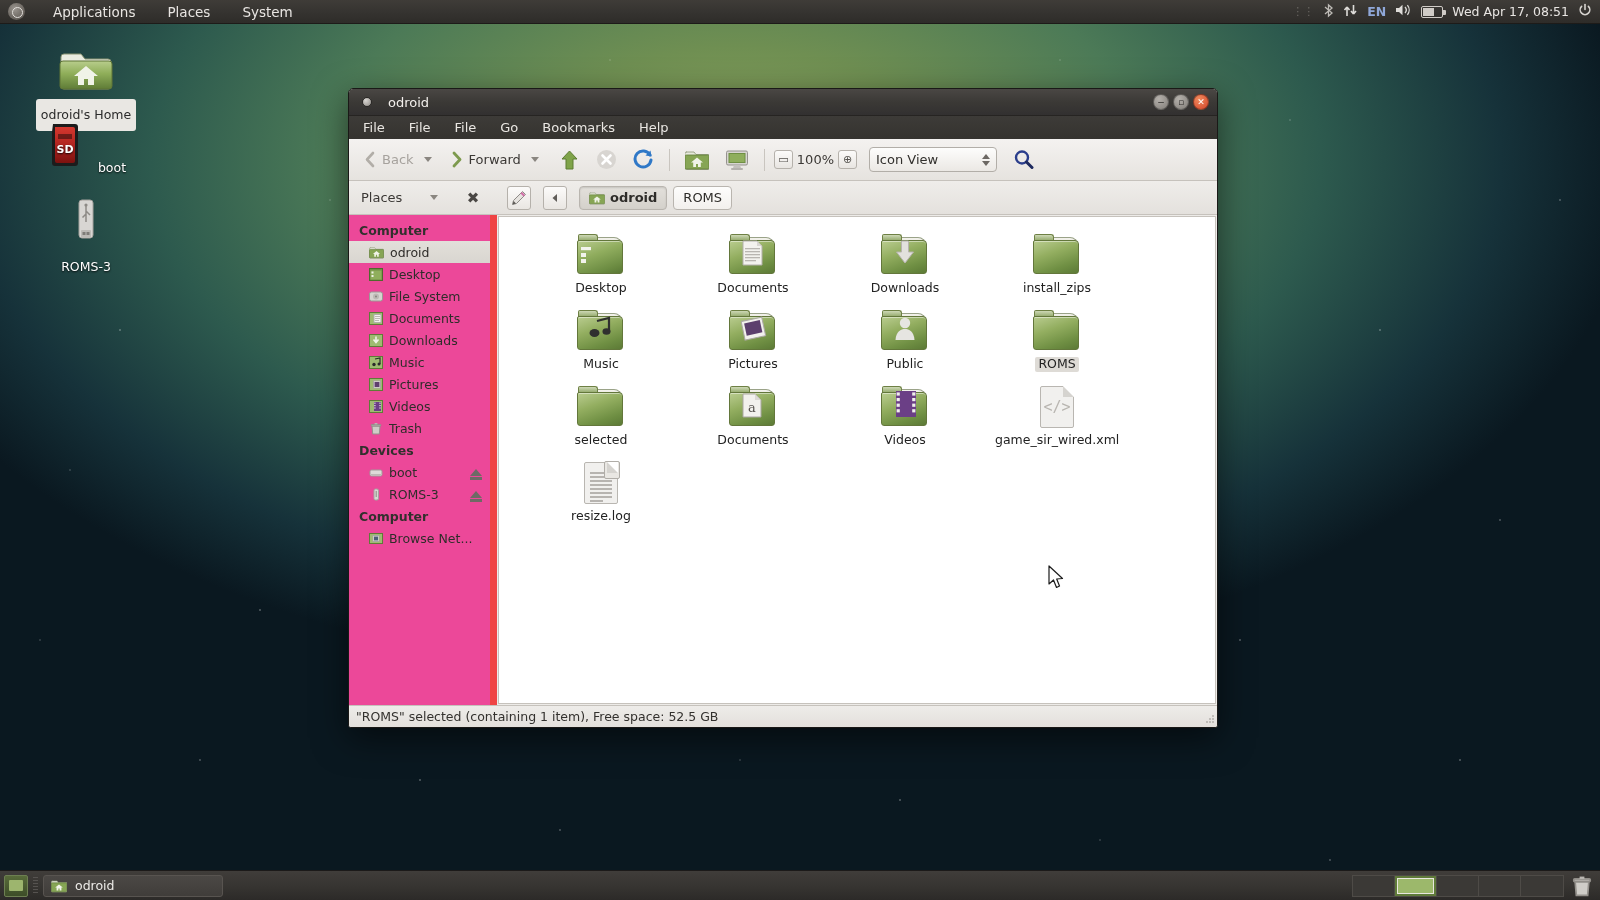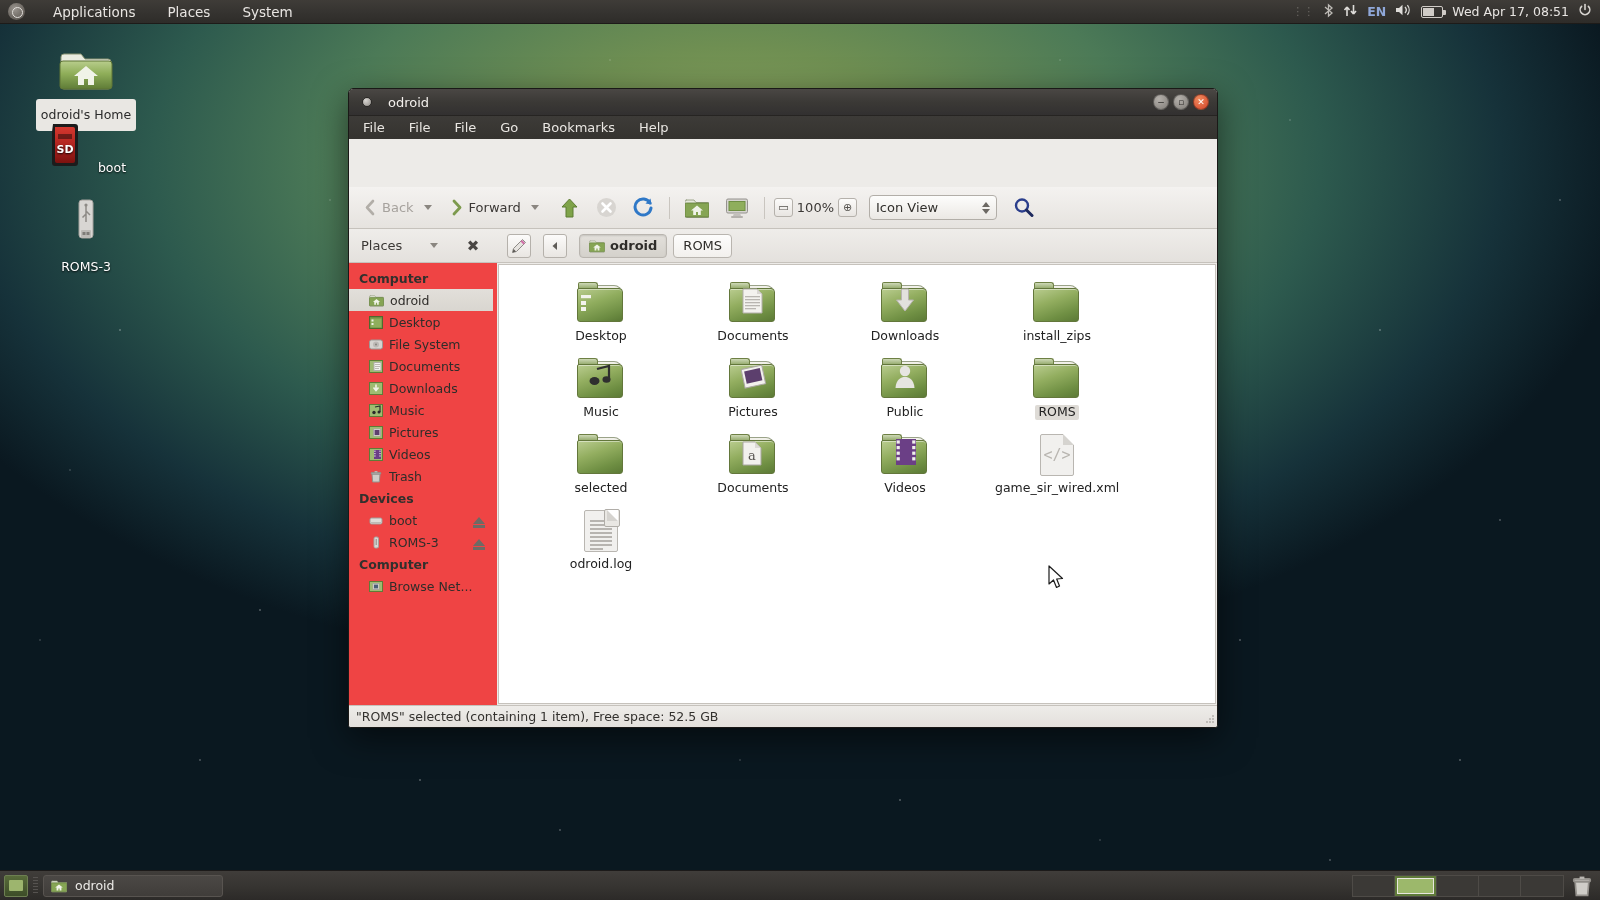--- a/index.html
+++ b/index.html
@@ -99,21 +99,21 @@
     background: linear-gradient(180deg, #3d3b38 0%, #35332f 100%);
     display: flex; align-items: center; gap: 8px; padding-left: 6px;
     color: #e9e6e2; font-size: 13px;
   }
   #menubar .mi { padding: 2px 8px; border-radius: 2px; }
 
   #toolbar {
     flex: 0 0 42px;
     background: linear-gradient(180deg, #f4f2f0 0%, #e6e3df 100%);
     border-bottom: 1px solid #c6c2bc;
-    display: flex; align-items: center; padding: 0 8px; gap: 4px; margin-top: 48px;
+    display: flex; align-items: center; padding: 0 8px; gap: 4px;
   }
   .tb-btn { display: flex; align-items: center; gap: 5px; padding: 3px 6px; border-radius: 3px; font-size: 13px; color: #3b3835; }
   .tb-btn.disabled { color: #a6a29d; }
   .tb-sep { width: 1px; height: 22px; background: #c9c5bf; margin: 0 5px; }
   .caret { width: 0; height: 0; border-left: 4px solid transparent; border-right: 4px solid transparent; border-top: 5px solid #8a8680; }
   .zoom-btn {
     width: 19px; height: 19px; border: 1px solid #b5b1ab; border-radius: 3px;
     background: linear-gradient(180deg,#fcfbfa,#e8e5e1);
     display:flex; align-items:center; justify-content:center; font-size:11px; color:#55524e; line-height:1;
   }
@@ -144,22 +144,22 @@
   .crumb {
     height: 24px; display:flex; align-items:center; gap:5px; padding: 0 9px;
     border:1px solid #b9b5af; border-radius:4px; font-size:13px; color:#2e2c29;
     background: linear-gradient(180deg,#fbfaf9,#eceae6);
   }
   .crumb.active { background: linear-gradient(180deg,#e3e0db,#d4d1cb); font-weight:bold; box-shadow: inset 0 1px 2px rgba(0,0,0,.13); }
   .crumb.plain { background: linear-gradient(180deg,#fdfdfc,#f2f0ed); }
 
   #body-area { flex: 1 1 auto; display: flex; min-height: 0; background:#edebe8; }
   #sidebar {
-    width: 148px; flex: 0 0 148px; background: #ef4444;
-    border-right: 4px solid #ef4444; overflow: hidden; padding-top: 4px;
+    width: 148px; flex: 0 0 148px; background: #ec4899;
+    border-right: 7px solid #ef4444; overflow: hidden; padding-top: 4px;
     font-size: 12.5px; color: #2f2d2a;
   }
   .sb-head { font-weight: bold; padding: 4px 8px 3px 10px; font-size: 12.5px; color:#32302d; }
   .sb-item {
     display: flex; align-items: center; gap: 6px; padding: 2px 8px 2px 20px;
     height: 22px; position: relative;
   }
   .sb-item.selected { background: linear-gradient(180deg,#e2dfda,#d9d6d0); }
   .sb-item .nm { white-space: nowrap; overflow: hidden; text-overflow: ellipsis; }
   .eject {
@@ -826,21 +826,21 @@
                   <i></i>
                   <i></i>
                   <i></i>
                   <i></i>
                   <i></i>
                   <i style="width:60%"></i>
                 </div>
               <span class="lockbadge"></span>
             </div>
           </div>
-          <div class="fname">odroid.log</div>
+          <div class="fname">resize.log</div>
         </div>
 
       </div>
     </div>
   </div>
 
   <div id="statusbar">
     <span>"ROMS" selected (containing 1 item), Free space: 52.5 GB</span>
     <svg id="resize-grip" viewBox="0 0 12 12">
       <g fill="#9a9792">

